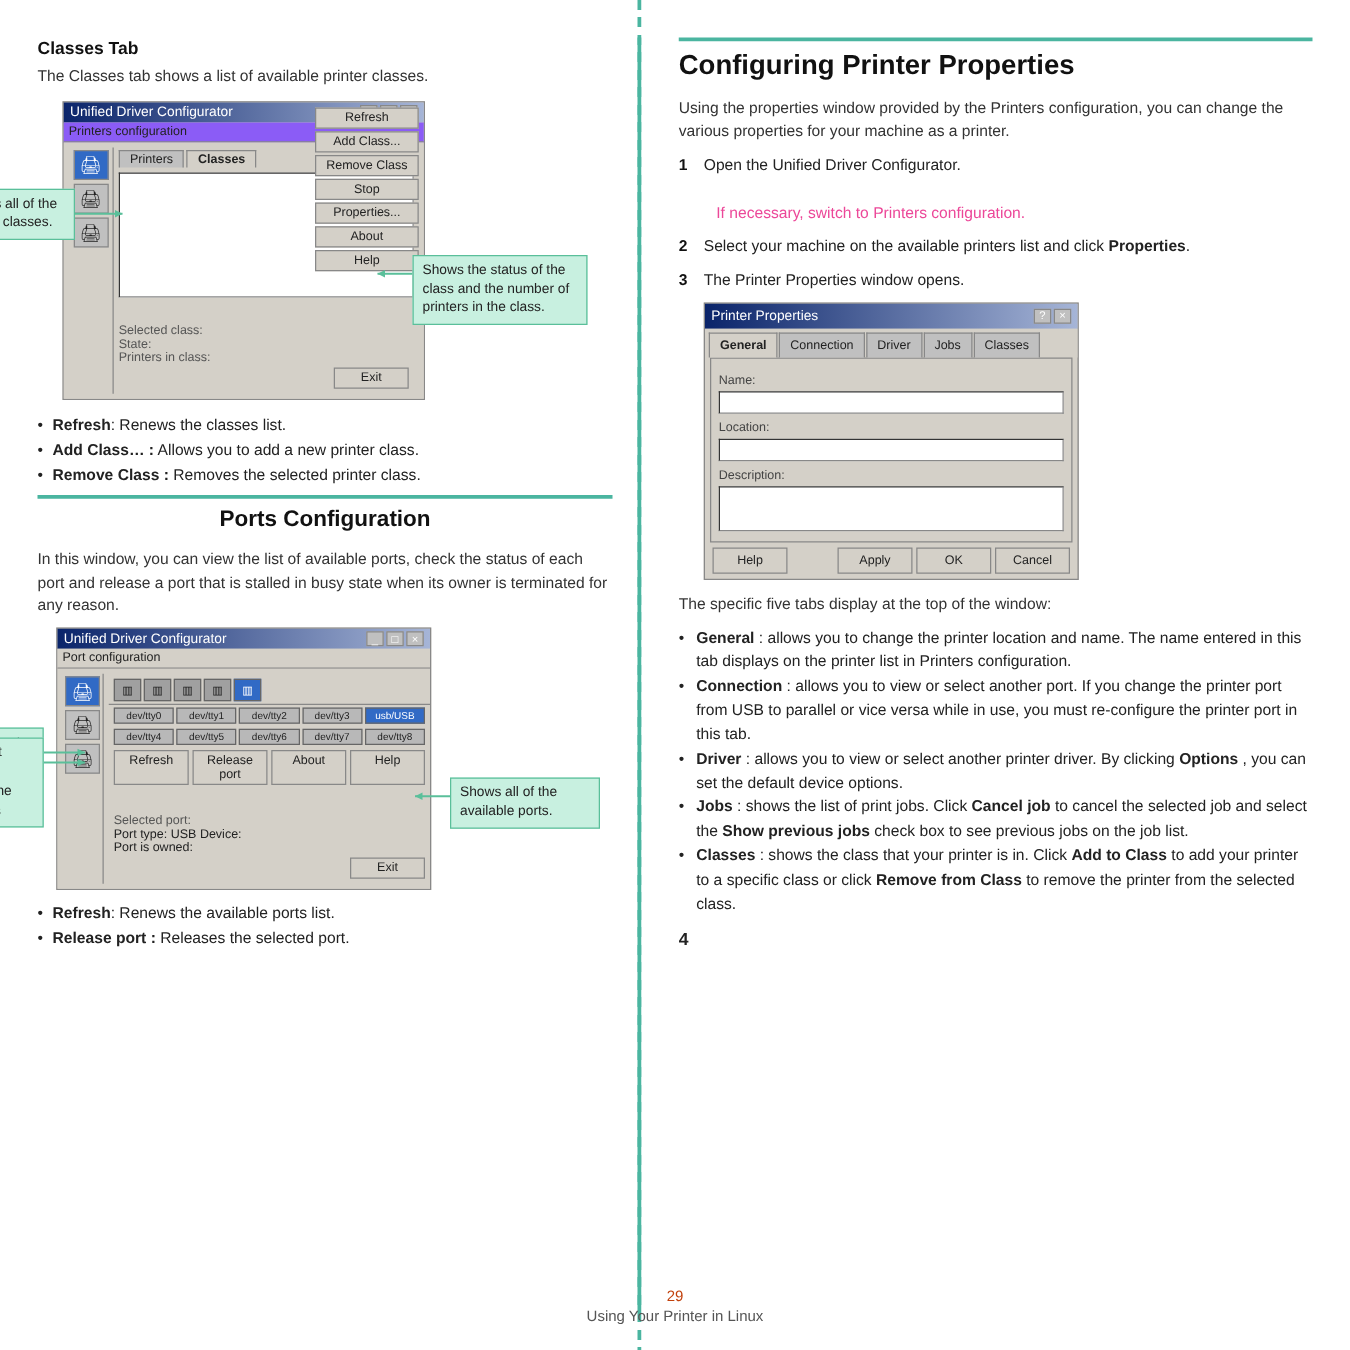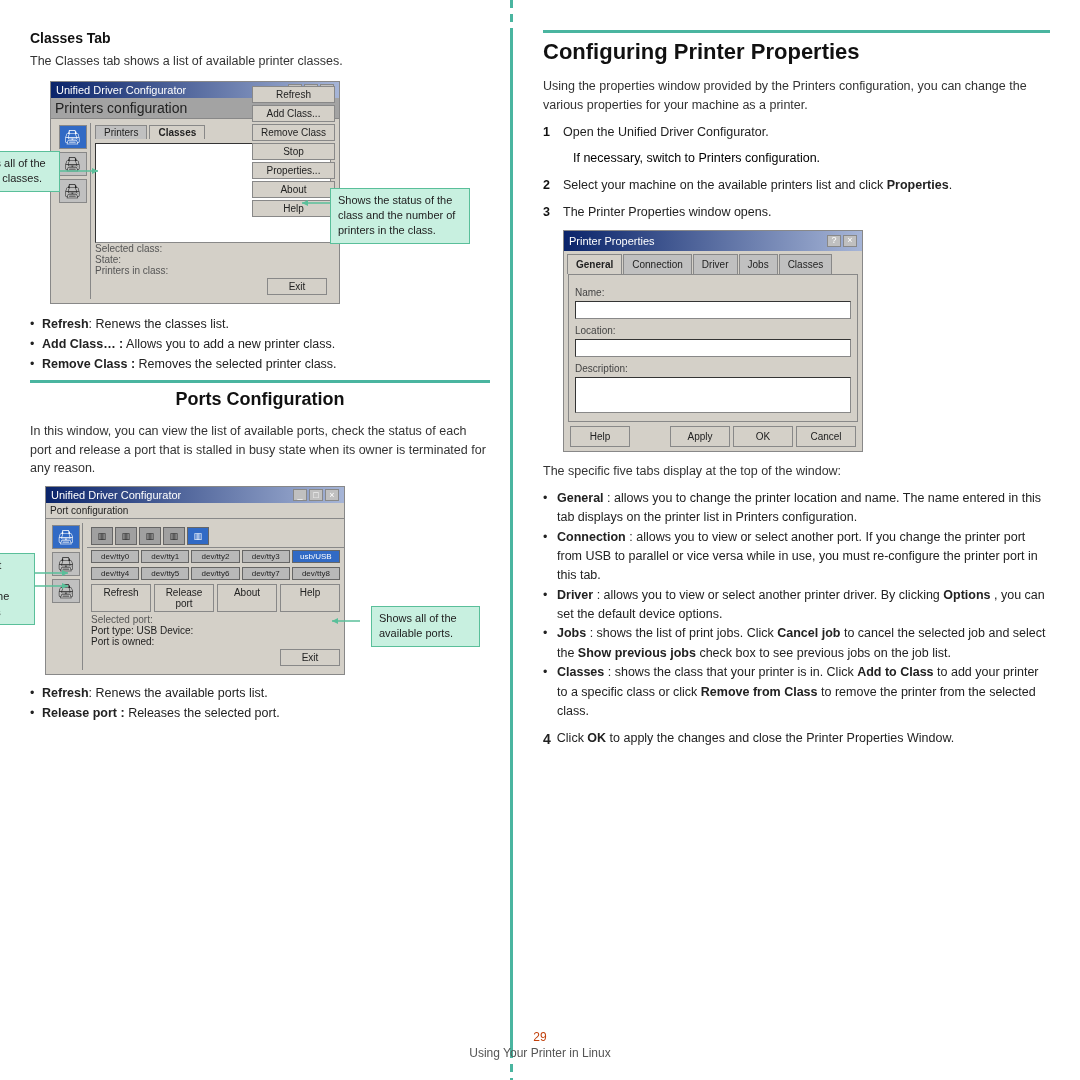--- a/index.html
+++ b/index.html
@@ -183,21 +183,21 @@
       padding: 2px 8px;
       background: #d4d0c8;
       border: 1px solid #888;
       font-size: 10px;
       text-align: center;
       cursor: pointer;
       min-width: 60px;
     }
 
     .status-area {
-      margin-top: 0;
+      margin-top: 21px;
       font-size: 10px;
     }
 
     .status-line {
       display: flex;
       gap: 4px;
     }
 
     .status-label {
       color: #555;
@@ -468,21 +468,21 @@
 
         <div class="dialog-titlebar">
           <span>Unified Driver Configurator</span>
           <div class="dialog-titlebar-buttons">
             <div class="dialog-titlebar-btn">_</div>
             <div class="dialog-titlebar-btn">□</div>
             <div class="dialog-titlebar-btn">×</div>
           </div>
         </div>
 
-        <div style="font-size:14px; padding:2px 4px; background:#a3a3a3; border-bottom:1px solid #888;">
+        <div style="font-size:10px; padding:2px 4px; background:#8b5cf6; border-bottom:1px solid #888;">
           <span>Printers configuration</span>
         </div>
         <div class="dialog-body">
 
           <div class="dialog-sidebar">
             <div class="printer-icon selected">🖨</div>
             <div class="printer-icon">🖨</div>
             <div class="printer-icon">🖨</div>
           </div>
 
@@ -638,21 +638,21 @@
       </div>
 
       <div style="position:absolute; left:-110px; top:80px; width:105px;">
         <div class="annotation-box">Switches to ports configuration.</div>
         <svg style="position:absolute; left:105px; top:15px;" width="35" height="10">
           <line x1="0" y1="5" x2="33" y2="5" stroke="#5abf9a" stroke-width="1.5"></line>
           <polygon points="27,2 33,5 27,8" fill="#5abf9a"></polygon>
         </svg>
       </div>
 
-      <div style="position:absolute; right:-130px; top:120px; width:109px;">
+      <div style="position:absolute; right:-130px; top:120px; width:120px;">
         <div class="annotation-box">Shows all of the available ports.</div>
         <svg style="position:absolute; right:120px; top:10px;" width="30" height="10">
           <line x1="30" y1="5" x2="2" y2="5" stroke="#5abf9a" stroke-width="1.5"></line>
           <polygon points="8,2 2,5 8,8" fill="#5abf9a"></polygon>
         </svg>
       </div>
 
       <div style="position:absolute; left:-120px; bottom:50px; width:115px;">
         <div class="annotation-box">Shows the port type, device connected to the port and status</div>
         <svg style="position:absolute; left:115px; top:15px;" width="35" height="10">
@@ -678,21 +678,21 @@
   <div class="right-col">
 
     <h2 class="section-title">Configuring Printer Properties</h2>
     <p>Using the properties window provided by the Printers configuration, you can change the various properties for your machine as a printer.</p>
 
     <ol class="numbered-list">
 
       <li>
         <span class="num">1</span>
         <span>Open the Unified Driver Configurator.</span>
-        <div style="padding-left:10px; margin-top:8px; font-size:12.5px; color:#000000;">If necessary, switch to Printers configuration.</div>
+        <div style="padding-left:10px; margin-top:20px; font-size:12.5px; color:#ec4899;">If necessary, switch to Printers configuration.</div>
       </li>
 
       <li>
         <span class="num">2</span>
         <span>Select your machine on the available printers list and click </span><span class="bold">Properties</span><span>.</span>
       </li>
 
       <li>
         <span class="num">3</span>
         <span>The Printer Properties window opens.</span>
@@ -768,21 +768,20 @@
         <span>: shows the class that your printer is in. Click </span>
         <span class="bold">Add to Class</span>
         <span> to add your printer to a specific class or click </span>
         <span class="bold">Remove from Class</span>
         <span> to remove the printer from the selected class.</span>
       </li>
     </ul>
 
     <div style="margin-top:10px; display:flex; gap:6px; font-size:12.5px;">
       <span class="bold" style="font-size:14px;">4</span>
-      <span>Click <strong>OK</strong> to apply the changes and close the Printer Properties Window.</span>
     </div>
 
   </div>
 </div>
 
 <div class="page-footer">
   <span class="page-num">29</span>
   <span>Using Your Printer in Linux</span>
 </div>
 

